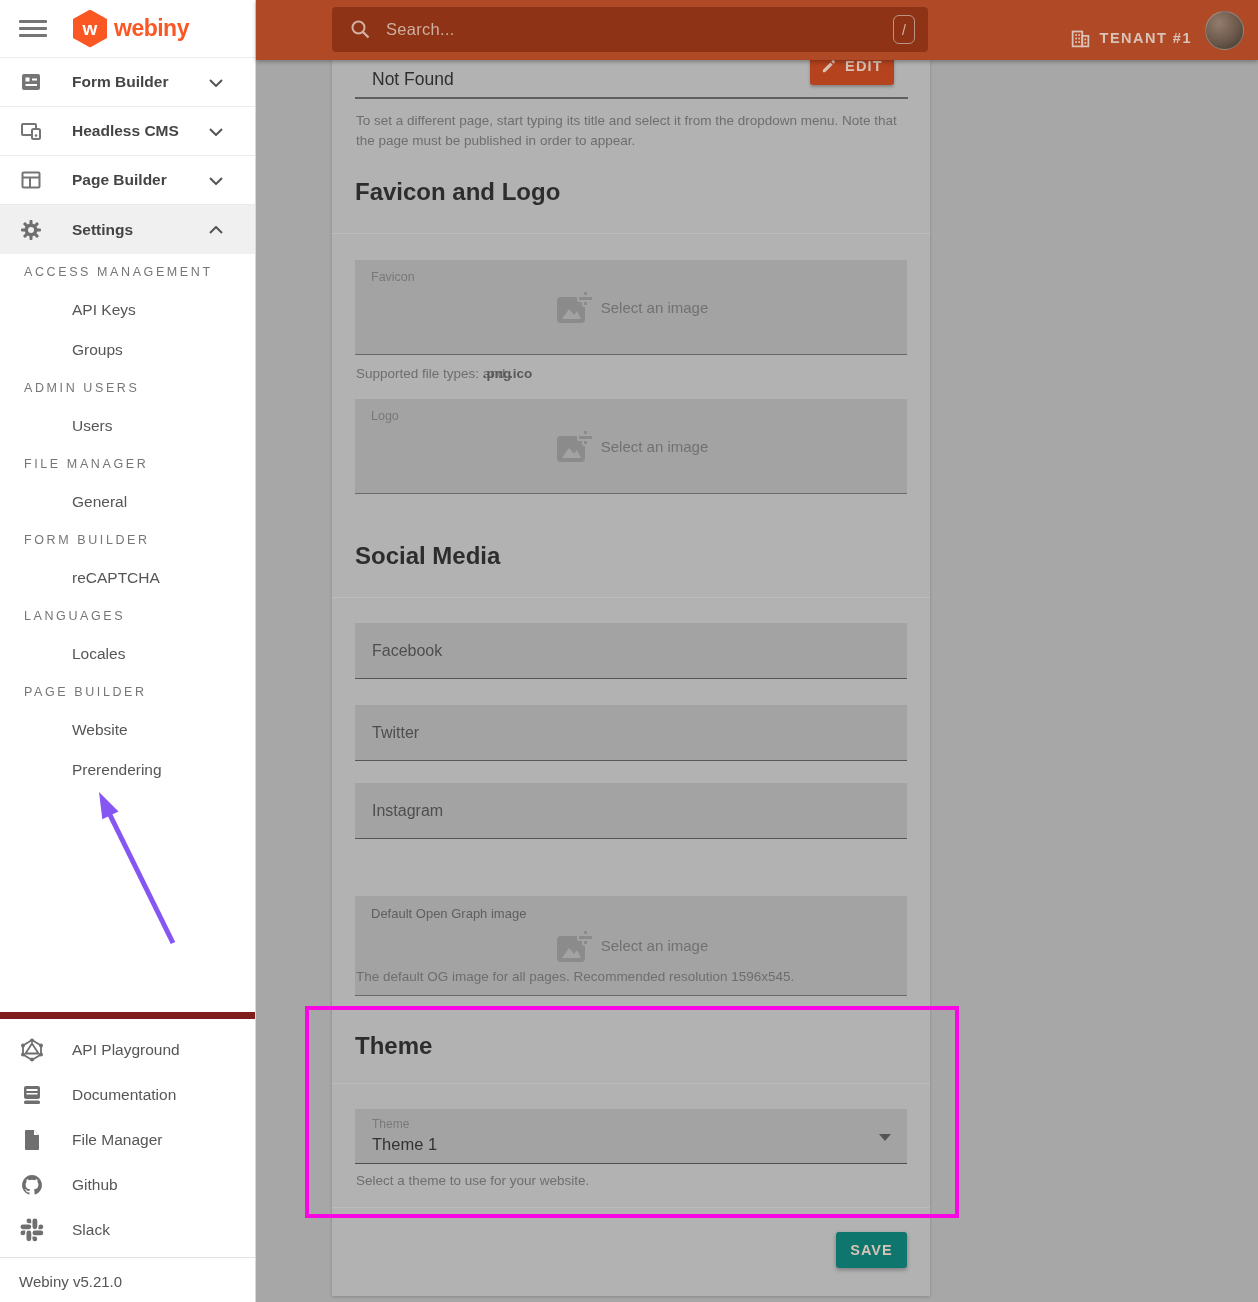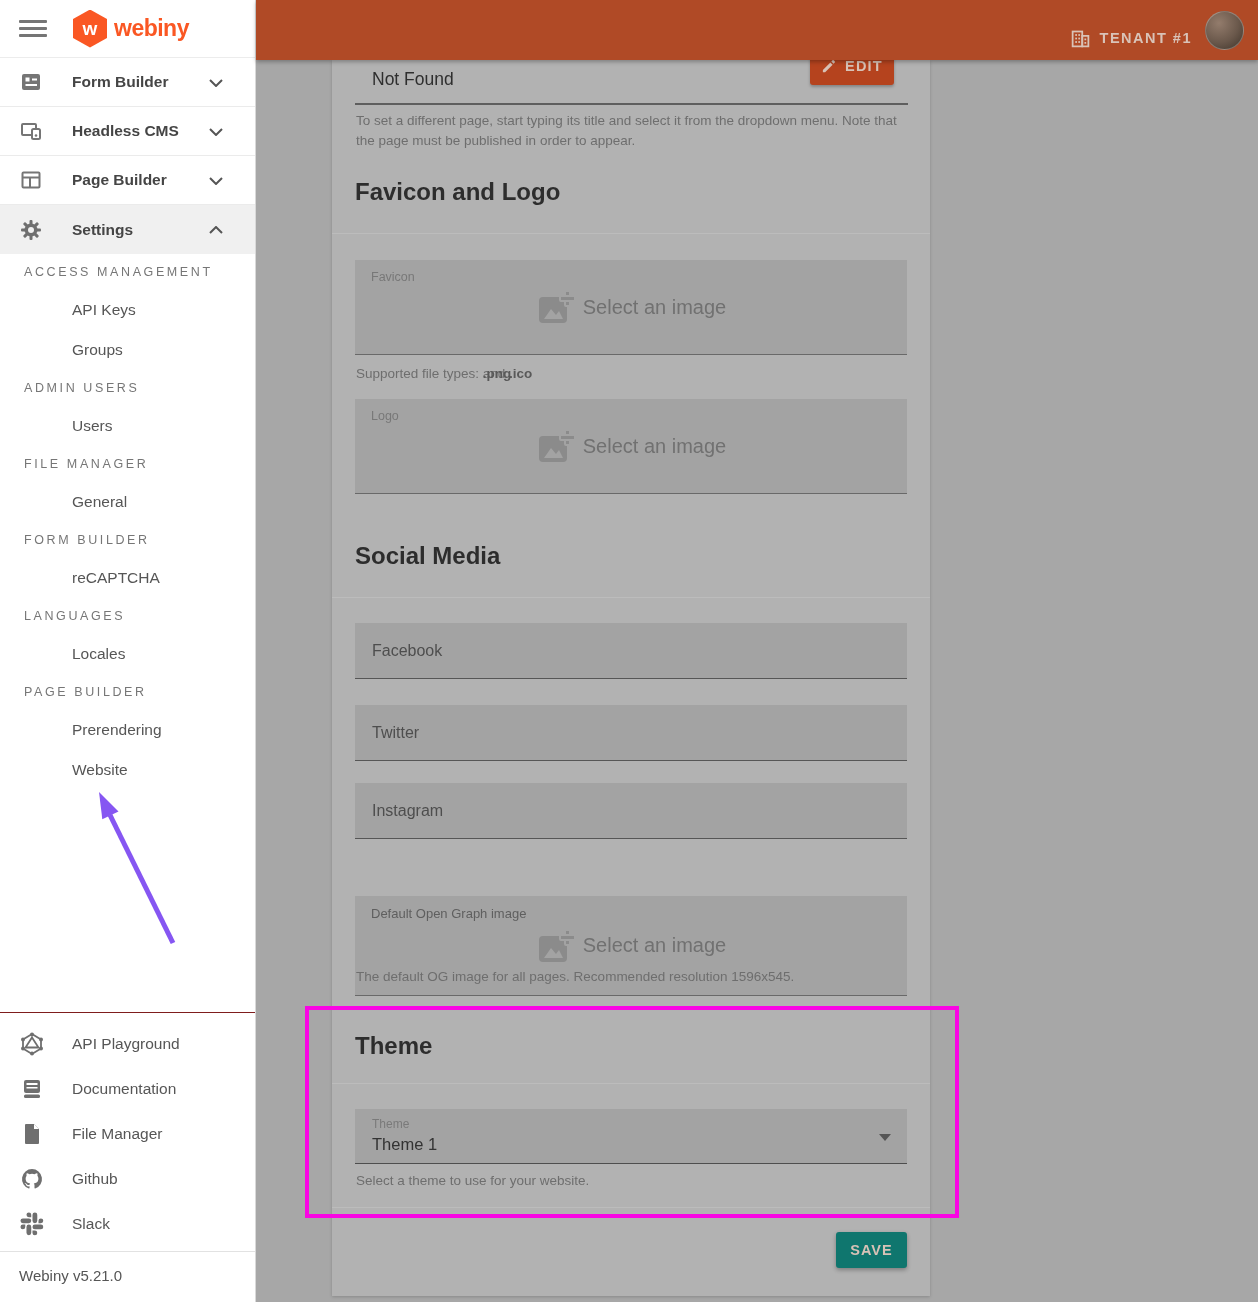--- a/index.html
+++ b/index.html
@@ -33,21 +33,21 @@
   .nav-item.selected { background:#f0f0f0; border-bottom:none; }
   .nav-icon { width:24px; height:24px; margin-left:19px; flex:0 0 auto; }
   .nav-label { margin-left:29px; font-size:15.5px; color:#454545; font-weight:600; }
   .nav-chevron { position:absolute; right:32px; top:21px; }
 
   .submenu-section { height:36px; display:flex; align-items:center; padding-left:24px;
     font-size:12.5px; letter-spacing:2.6px; color:#767676; }
   .submenu-link { height:40px; display:flex; align-items:center; padding-left:72px;
     font-size:15.5px; color:#565656; cursor:pointer; }
 
-  .sidebar-bottom { position:absolute; left:0; top:1012px; width:100%; border-top:1px solid #7f1d1d; padding-top:8px; background:#fff; }
+  .sidebar-bottom { position:absolute; left:0; top:1012px; width:100%; border-top:7px solid #7f1d1d; padding-top:8px; background:#fff; }
   .bottom-item { height:45px; display:flex; align-items:center; cursor:pointer; }
   .bottom-icon { width:26px; height:24px; margin-left:19px; display:flex; justify-content:center; flex:0 0 auto; }
   .bottom-label { margin-left:27px; font-size:15.5px; color:#565656; }
   .version-divider { border-top:1px solid #e2e2e2; margin-top:5px; }
   .version { padding:15px 0 0 19px; font-size:15px; color:#555; }
 
   
   .topbar {
     position:absolute; left:256px; top:0; width:1002px; height:60px;
     background:#b04a26; z-index:20; box-shadow:0 2px 4px rgba(0,0,0,.28);
@@ -70,40 +70,40 @@
     background:radial-gradient(circle at 35% 30%, #937c6c, #6a584b 55%, #473b31 90%);
     border:1px solid rgba(255,255,255,.25); cursor:pointer;
   }
 
   
   .content { position:absolute; left:256px; top:60px; width:1002px; height:1242px; background:#a7a7a7; }
   .card { position:absolute; left:76px; top:0; width:598px; height:1236px; background:#b2b2b2;
     box-shadow:0 1px 3px rgba(0,0,0,.18); }
   .card * { position:absolute; }
 
-  .pf-field { left:23px; top:0; width:553px; height:45px; border-bottom:2px solid #5e5e5e; }
+  .pf-field { left:23px; top:0; width:553px; height:39px; border-bottom:2px solid #5e5e5e; }
   .pf-value { left:17px; top:9px; font-size:17.5px; color:#2e2e2e; }
   .edit-btn {
     right:14px; top:-13px; width:84px; height:38px; background:#b5431e; border:none; border-radius:3px;
     color:#d8c2b6; font-family:inherit; font-size:14.5px; font-weight:700; letter-spacing:1.2px;
     display:flex; align-items:center; justify-content:center; gap:9px; cursor:pointer;
     box-shadow:0 2px 3px rgba(0,0,0,.25);
   }
   .edit-btn span, .edit-btn svg { position:static; }
   .pf-helper { left:24px; top:51px; width:546px; font-size:13.5px; color:#6e6e6e; line-height:1.5; }
 
   .sec-title { left:23px; font-size:24px; font-weight:700; color:#2d2d2d; }
   .sec-divider { left:0; width:598px; border-top:1px solid #bcbcbc; height:0; }
 
   .drop-area { left:23px; width:552px; background:#a3a3a3; border-bottom:1px solid #696969;
     display:flex; flex-direction:row; align-items:center; justify-content:center; gap:7px; cursor:pointer; }
   .drop-area .drop-label { left:16px; top:10px; font-size:12.5px; color:#787878; }
   .drop-area .og-label { font-size:13px; color:#5f5f5f; }
   .drop-area svg, .drop-area .select-text { position:static; }
-  .select-text { font-size:20px; color:#717171; }
+  .select-text { font-size:15px; color:#717171; }
 
   .helper-line { left:24px; font-size:13.5px; color:#6e6e6e; }
   .helper-line b { font-weight:700; color:#595959; }
   .helper-line span { position:static; }
 
   .text-input { left:23px; width:552px; height:56px; background:#a3a3a3; border-bottom:1px solid #565656;
     display:flex; align-items:center; cursor:text;padding-left:26px; }
   .text-input .in-label { left:17px; top:19px; font-size:16px; color:#4e4e4e; }
 
   .theme-select { left:23px; top:1049px; width:552px; height:55px; background:#a3a3a3;
@@ -202,22 +202,22 @@
       <div class="submenu-link">Groups</div>
       <div class="submenu-section">ADMIN USERS</div>
       <div class="submenu-link">Users</div>
       <div class="submenu-section">FILE MANAGER</div>
       <div class="submenu-link">General</div>
       <div class="submenu-section">FORM BUILDER</div>
       <div class="submenu-link">reCAPTCHA</div>
       <div class="submenu-section">LANGUAGES</div>
       <div class="submenu-link">Locales</div>
       <div class="submenu-section">PAGE BUILDER</div>
+      <div class="submenu-link">Website</div>
       <div class="submenu-link">Prerendering</div>
-      <div class="submenu-link">Website</div>
     </div>
 
     <div class="sidebar-bottom">
       <div class="bottom-item">
         <svg class="bottom-icon" viewBox="0 0 24 24">
           <polygon points="12,2 21,7.5 21,16.5 12,22 3,16.5 3,7.5" fill="none" stroke="#6f6f6f" stroke-width="1.8"></polygon>
           <polygon points="12,5.5 18.5,15.5 5.5,15.5" fill="none" stroke="#6f6f6f" stroke-width="1.8"></polygon>
           <circle cx="12" cy="2.5" r="2" fill="#6f6f6f"></circle>
             <circle cx="21" cy="7.5" r="2" fill="#6f6f6f"></circle>
           <circle cx="21" cy="16.5" r="2" fill="#6f6f6f"></circle>
@@ -259,20 +259,30 @@
           </g>
         </svg>
         <span class="bottom-label">Slack</span>
       </div>
       <div class="version-divider"></div>
       <div class="version">Webiny v5.21.0</div>
     </div>
   </div>
 
   <div class="topbar">
+    <div class="searchbar">
+      <span class="s-icon">
+        <svg width="21" height="21" viewBox="0 0 21 21">
+          <circle cx="8.5" cy="8.5" r="6" fill="none" stroke="#d1b2a4" stroke-width="2"></circle>
+          <line x1="13" y1="13" x2="18.5" y2="18.5" stroke="#d1b2a4" stroke-width="2.3"></line>
+        </svg>
+      </span>
+      <span class="search-text">Search...</span>
+      <span class="shortcut-badge">/</span>
+    </div>
     <div class="tenant">
       <svg width="21" height="21" viewBox="0 0 24 24">
         <rect x="3" y="4" width="11" height="17" fill="none" stroke="#d9c3b8" stroke-width="2"></rect>
         <rect x="14" y="9" width="7" height="12" fill="none" stroke="#d9c3b8" stroke-width="2"></rect>
         <rect x="6" y="7" width="2" height="2" fill="#d9c3b8"></rect>
           <rect x="9.5" y="7" width="2" height="2" fill="#d9c3b8"></rect>
         <rect x="6" y="11" width="2" height="2" fill="#d9c3b8"></rect>
           <rect x="9.5" y="11" width="2" height="2" fill="#d9c3b8"></rect>
         <rect x="6" y="15" width="2" height="2" fill="#d9c3b8"></rect>
           <rect x="9.5" y="15" width="2" height="2" fill="#d9c3b8"></rect>

